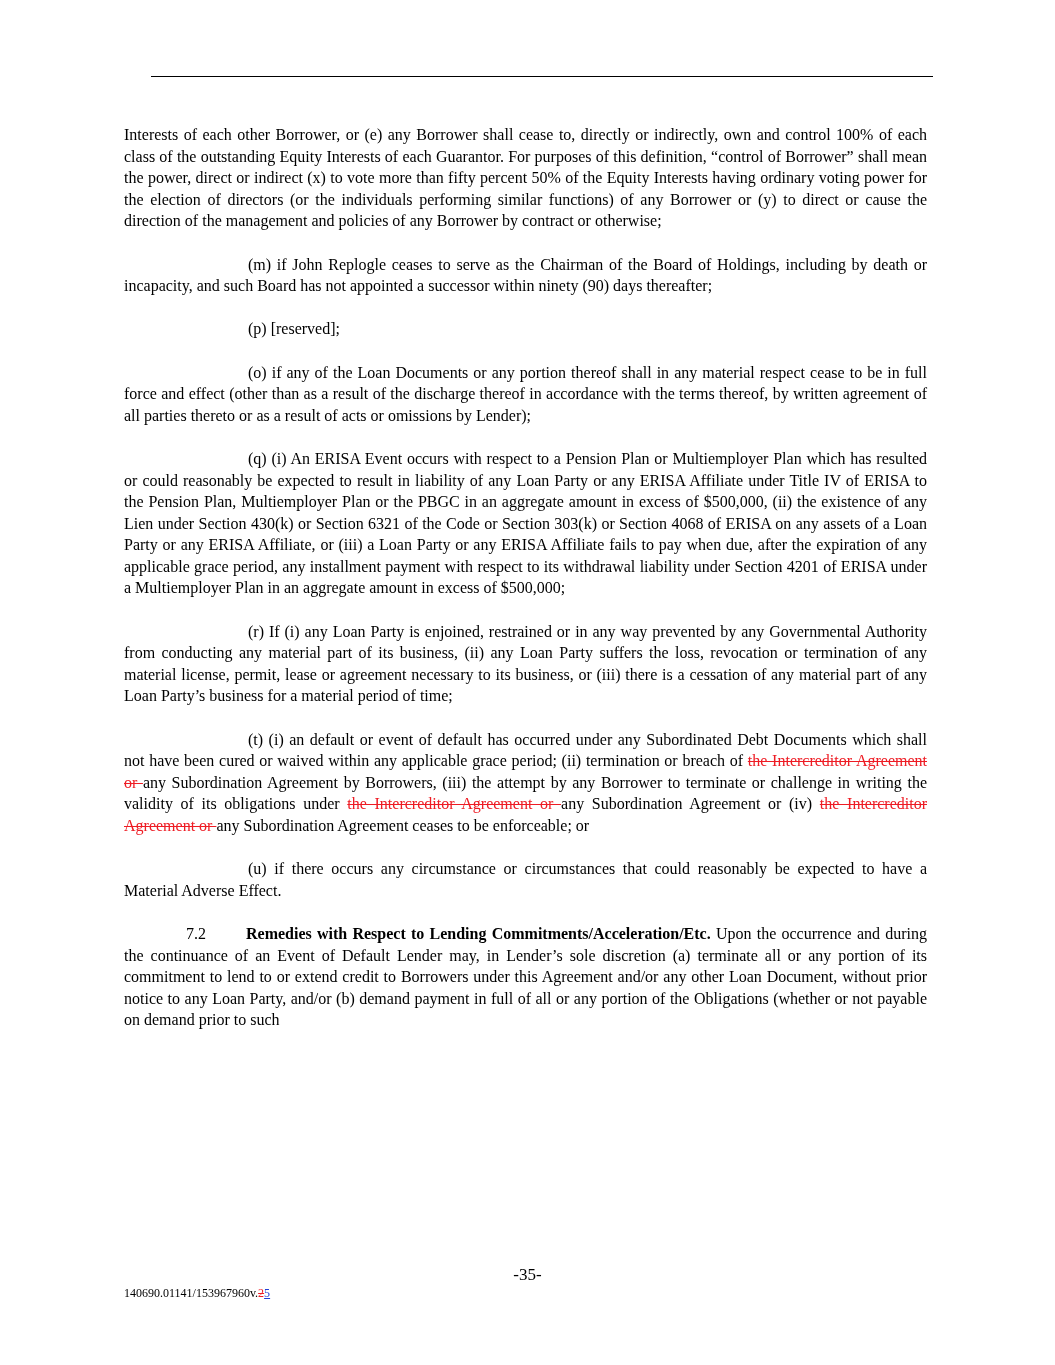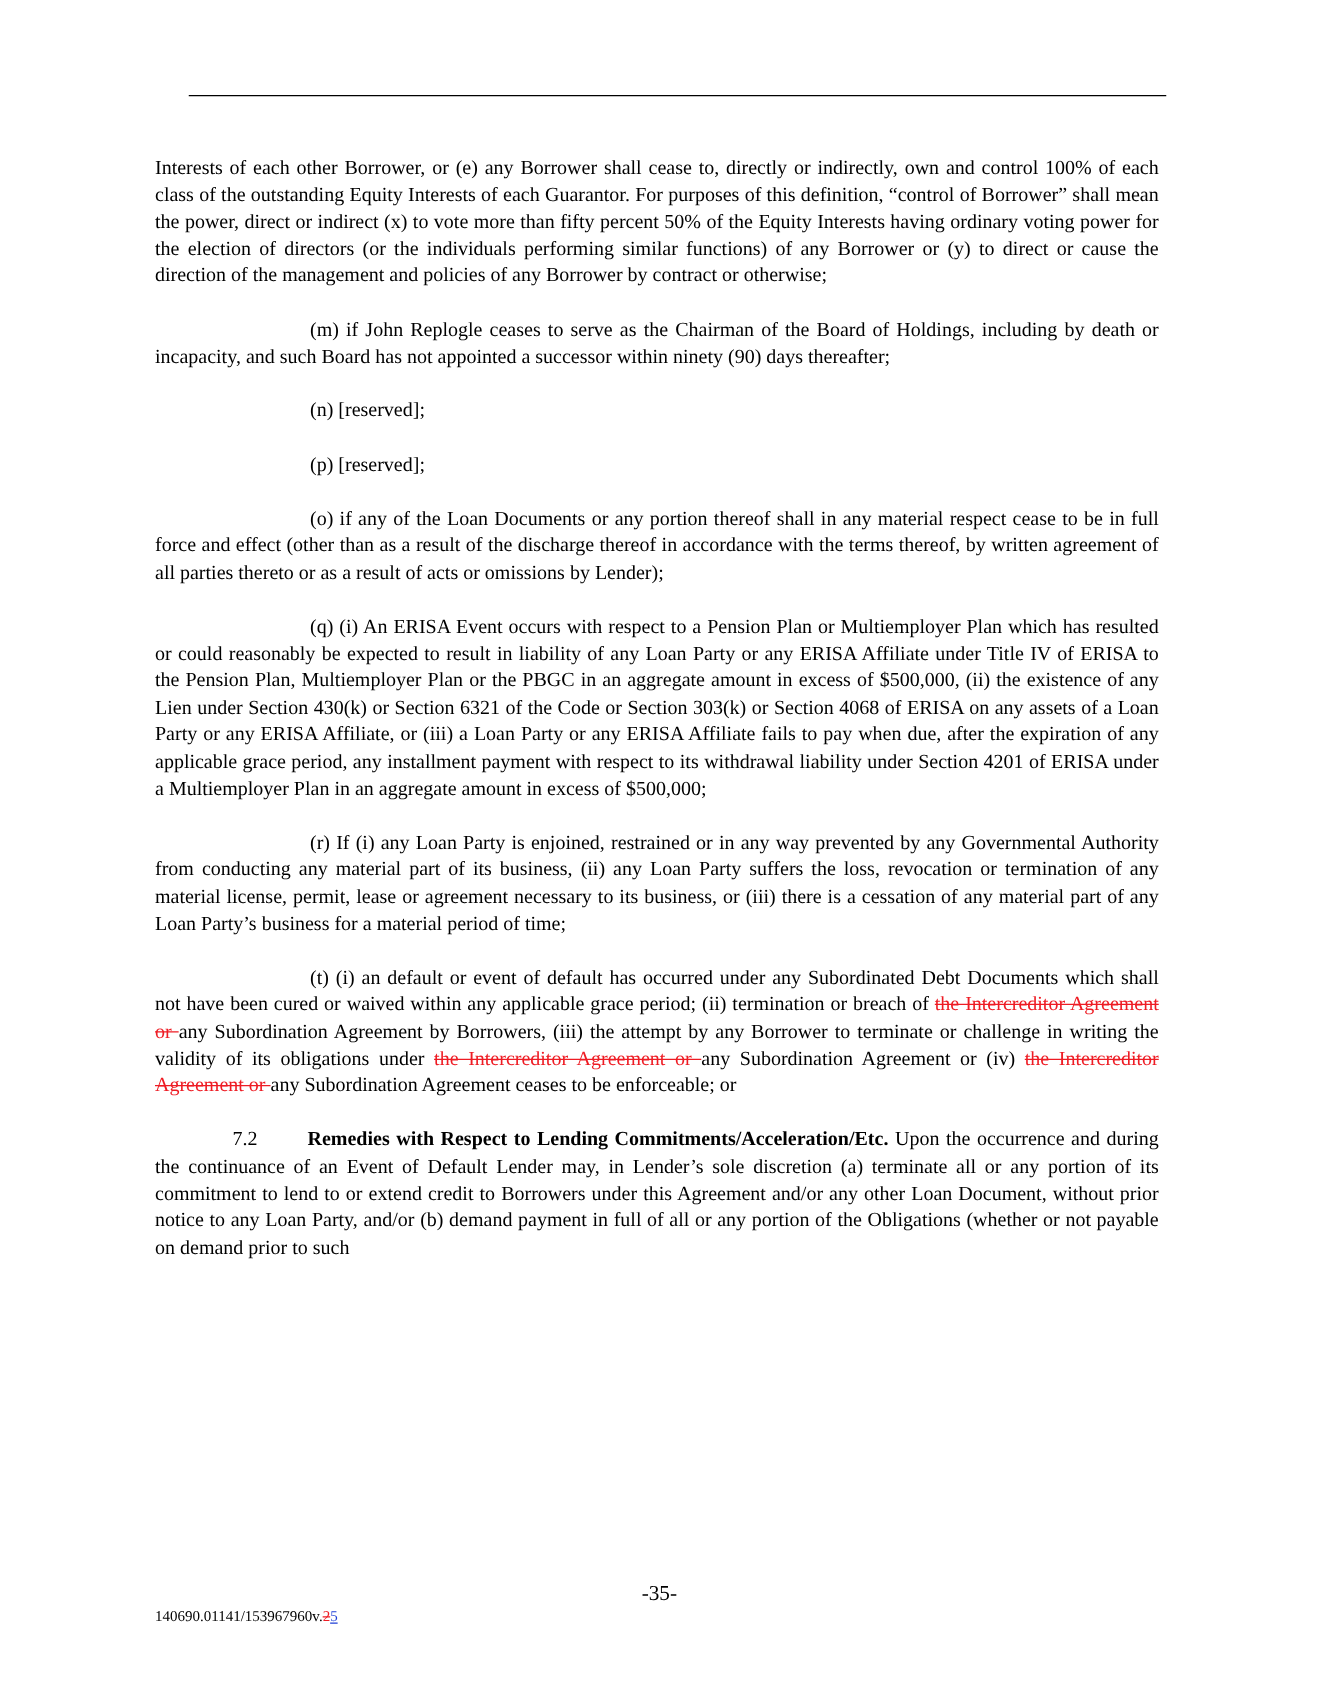--- a/index.html
+++ b/index.html
@@ -22,23 +22,23 @@
   .doc-id { position: absolute; left: 124px; top: 1286px; font-size: 12px; }
 </style>
 </head>
 <body>
 
 <div class="header-rule"></div>
 
 <div class="content">
   <p class="para">Interests of each other Borrower, or (e) any Borrower shall cease to, directly or indirectly, own and control 100% of each class of the outstanding Equity Interests of each Guarantor.  For purposes of this definition, “control of Borrower” shall mean the power, direct or indirect (x) to vote more than fifty percent 50% of the Equity Interests having ordinary voting power for the election of directors (or the individuals performing similar functions) of any Borrower or (y) to direct or cause the direction of the management and policies of any Borrower by contract or otherwise;</p>
   <p class="para indent">(m) if John Replogle ceases to serve as the Chairman of the Board of Holdings, including by death or incapacity, and such Board has not appointed a successor within ninety (90) days thereafter;</p>
-  <p class="para indent">(n)  [reserved];</p>
   <p class="para indent">(p)  [reserved];</p>
   <p class="para indent">(o)  if any of the Loan Documents or any portion thereof shall in any material respect cease to be in full force and effect (other than as a result of the discharge thereof in accordance with the terms thereof, by written agreement of all parties thereto or as a result of acts or omissions by Lender);</p>
   <p class="para indent">(q)  (i) An ERISA Event occurs with respect to a Pension Plan or Multiemployer Plan which has resulted or could reasonably be expected to result in liability of any Loan Party or any ERISA Affiliate under Title IV of ERISA to the Pension Plan, Multiemployer Plan or the PBGC in an aggregate amount in excess of $500,000, (ii) the existence of any Lien under Section 430(k) or Section 6321 of the Code or Section 303(k) or Section 4068 of ERISA on any assets of a Loan Party or any ERISA Affiliate, or (iii) a Loan Party or any ERISA Affiliate fails to pay when due, after the expiration of any applicable grace period, any installment payment with respect to its withdrawal liability under Section 4201 of ERISA under a Multiemployer Plan in an aggregate amount in excess of $500,000;</p>
   <p class="para indent">(r)  If (i) any Loan Party is enjoined, restrained or in any way prevented by any Governmental Authority from conducting any material part of its business, (ii) any Loan Party suffers the loss, revocation or termination of any material license, permit, lease or agreement necessary to its business, or (iii) there is a cessation of any material part of any Loan Party’s business for a material period of time;</p>
   <p class="para indent"><span>(t)  (i) an default or event of default has occurred under any Subordinated Debt Documents which shall not have been cured or waived within any applicable grace period; (ii) termination or breach of </span><span class="del">the Intercreditor Agreement or </span><span>any Subordination Agreement by Borrowers, (iii) the attempt by any Borrower to terminate or challenge in writing the validity of its obligations under </span><span class="del">the Intercreditor Agreement or </span><span>any Subordination Agreement or (iv) </span><span class="del">the Intercreditor Agreement or </span><span>any Subordination Agreement ceases to be enforceable; or</span></p>
+  <p class="para indent">(u)  if there occurs any circumstance or circumstances that could reasonably be expected to have a Material Adverse Effect.</p>
   <p class="para sec-indent"><span class="heading-num">7.2</span><span class="tab"></span><span class="heading-title">Remedies with Respect to Lending Commitments/Acceleration/Etc.</span><span>  Upon the occurrence and during the continuance of an Event of Default Lender may, in Lender’s sole discretion (a) terminate all or any portion of its commitment to lend to or extend credit to Borrowers under this Agreement and/or any other Loan Document, without prior notice to any Loan Party, and/or (b) demand payment in full of all or any portion of the Obligations (whether or not payable on demand prior to such</span></p>
 </div>
 
 <div class="page-number">-35-</div>
 <div class="doc-id"><span>140690.01141/153967960v.</span><span class="del">2</span><span class="ins">5</span></div>
 
 </body></html>

